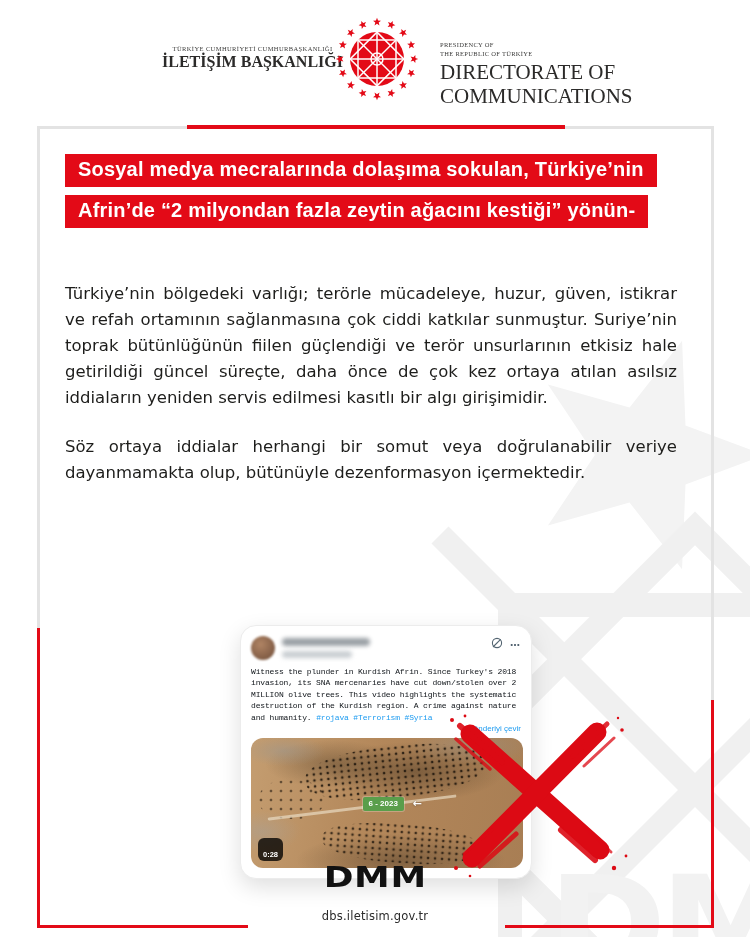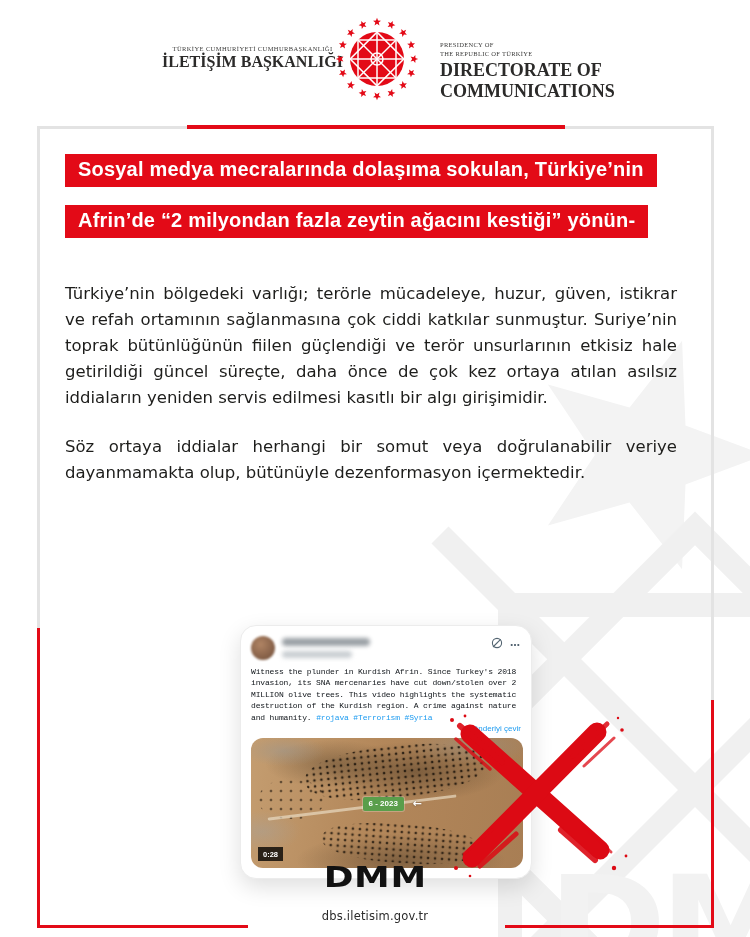--- a/index.html
+++ b/index.html
@@ -34,30 +34,30 @@
     font-family:"Liberation Serif", serif; font-weight:bold; font-size:16px;
     color:#2b2a29; white-space:nowrap; margin-top:1px;
   }
   .emblem { left:334px; top:16px; z-index:2; }
   .logo-right { left:440px; top:41px; z-index:2; }
   .logo-right .small {
     font-family:"Liberation Serif", serif; font-size:6.5px; letter-spacing:0.3px;
     color:#3c3c3b; line-height:1.35;
   }
   .logo-right .large {
-    font-family:"Liberation Serif", serif; font-weight:bold; font-size:18px;
+    font-family:"Liberation Serif", serif; font-weight:normal; font-size:21px;
     color:#2b2a29; line-height:1.08; margin-top:2px;
   }
 
   
   .headline { left:65px; top:154px; z-index:2; }
   .hl-bar {
     display:table; background:#e30a17; color:#ffffff;
     font-family:"Liberation Sans", sans-serif; font-weight:bold; font-size:20px;
-    padding:4px 13px 6px 13px; margin-bottom:18px; white-space:nowrap;
+    padding:4px 13px 6px 13px; margin-bottom:8px; white-space:nowrap;
     letter-spacing:0.2px;
   }
 
   
   .bodytext { left:65px; top:281px; width:612px; z-index:2; }
   .bodytext p {
     font-size:16.5px; line-height:1.57; text-align:justify;
     color:#1d1d1b; margin-bottom:24px;
   }
 
@@ -117,21 +117,21 @@
     font-weight:bold; font-size:8px; padding:2px 6px 3px 6px; border-radius:2px;
     box-shadow:0 0 0 1px rgba(255,255,255,0.25);
   }
   .date-arrow {
     position:absolute; left:calc(41% + 50px); top:45%;
     color:#fff; font-size:11px; font-weight:bold; text-shadow:0 0 2px rgba(0,0,0,0.5);
   }
   .duration {
     position:absolute; left:7px; bottom:7px;
     background:rgba(0,0,0,0.78); color:#fff; font-family:"Liberation Sans", sans-serif;
-    font-size:7.5px; font-weight:bold; padding:3px 5px 2px 5px; border-radius:0;text-align:right;
+    font-size:7.5px; font-weight:bold; padding:12px 5px 2px 5px; border-radius:6px;text-align:right;
   }
 
   
   .red-x { left:430px; top:706px; z-index:4; }
 
   
   .footer { left:0; right:0; top:864px; text-align:center; z-index:3; }
   .dmm {
     display:inline-block; font-family:"DejaVu Sans", sans-serif; font-weight:bold;
     font-size:28px; letter-spacing:0.5px; color:#111; line-height:1;

